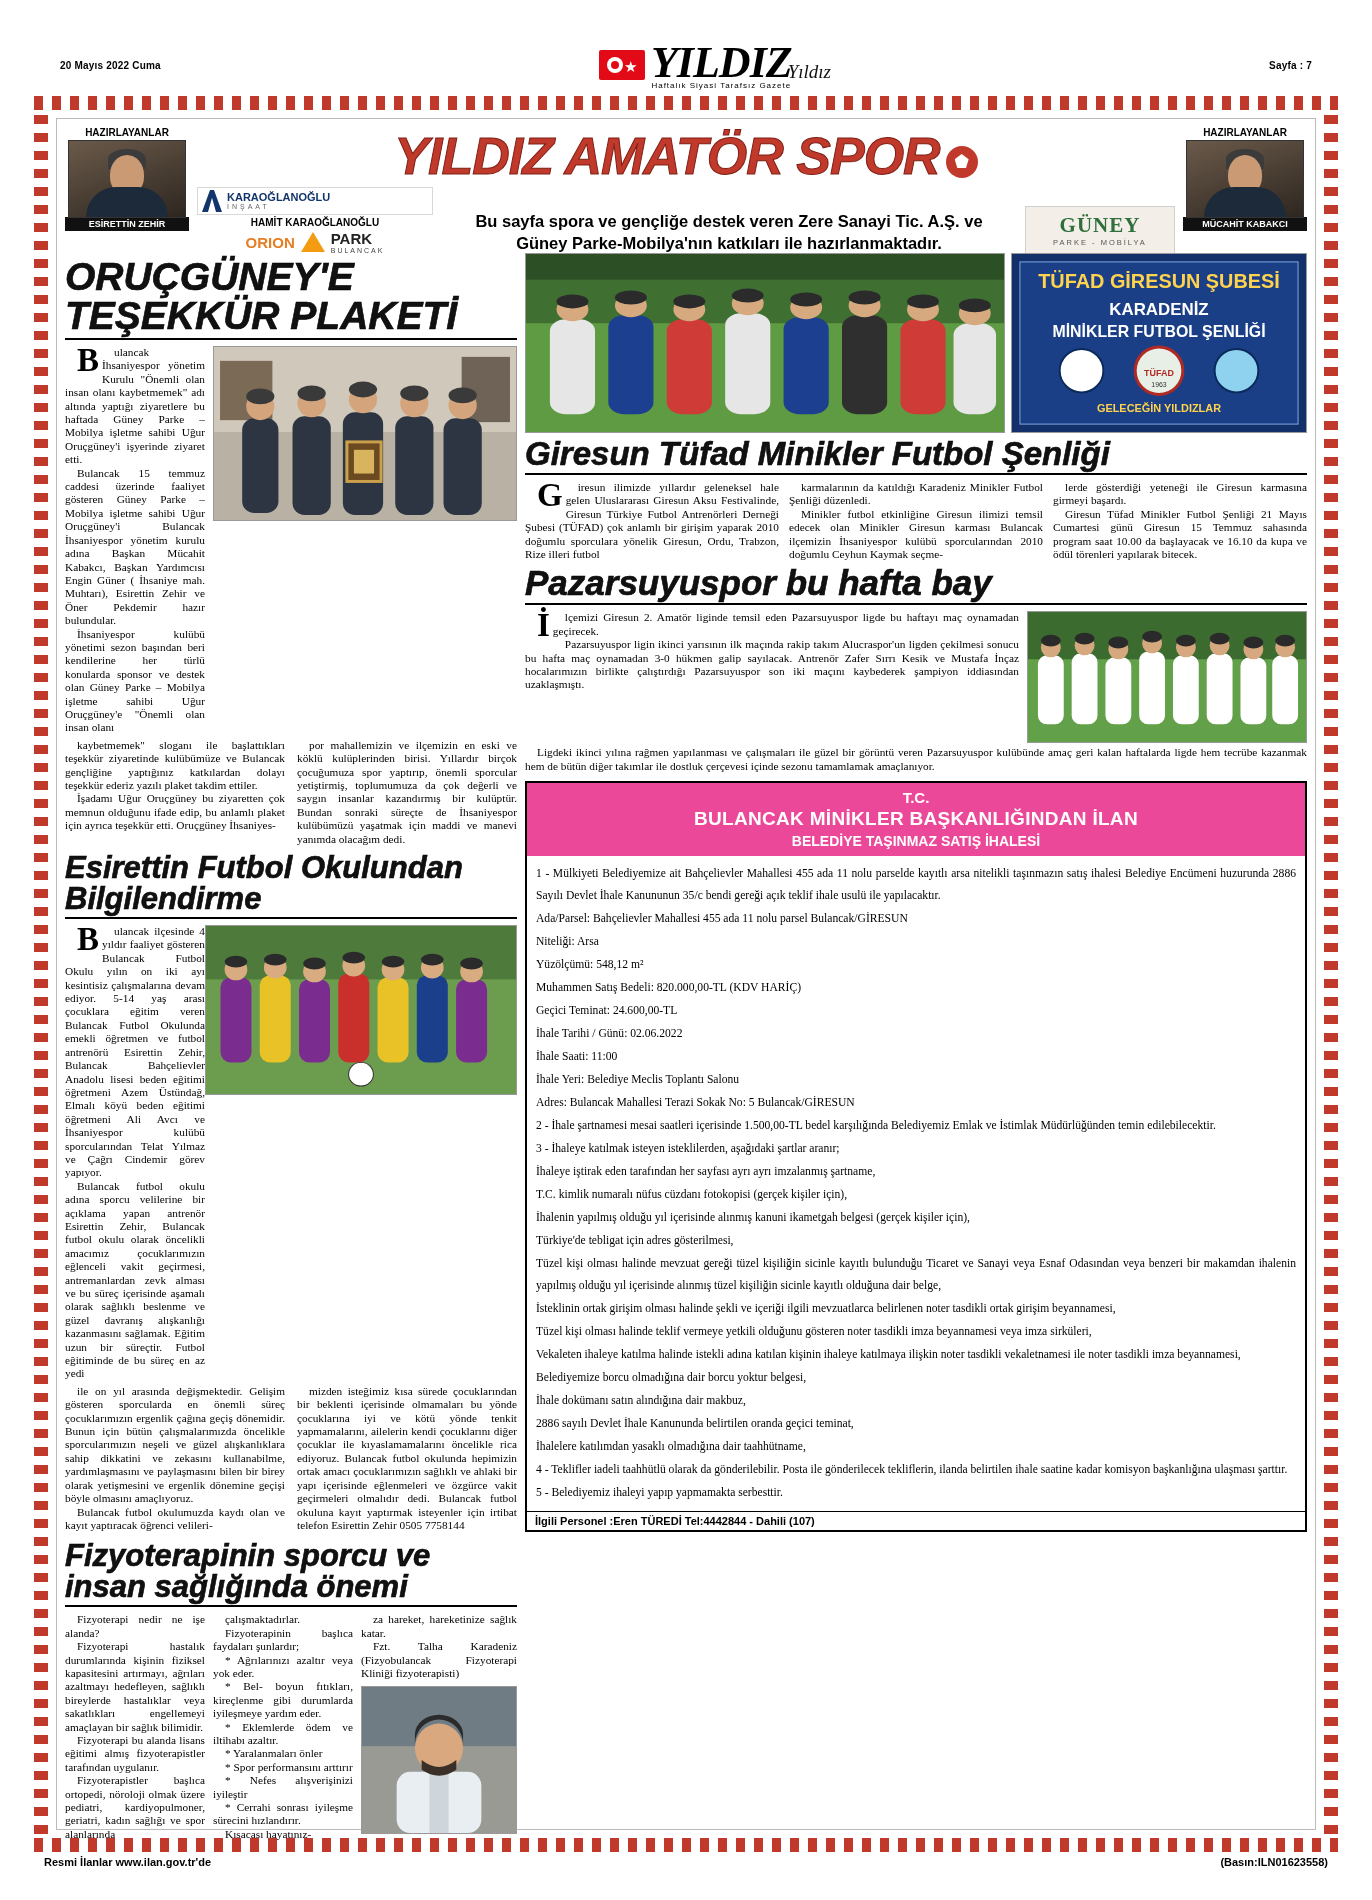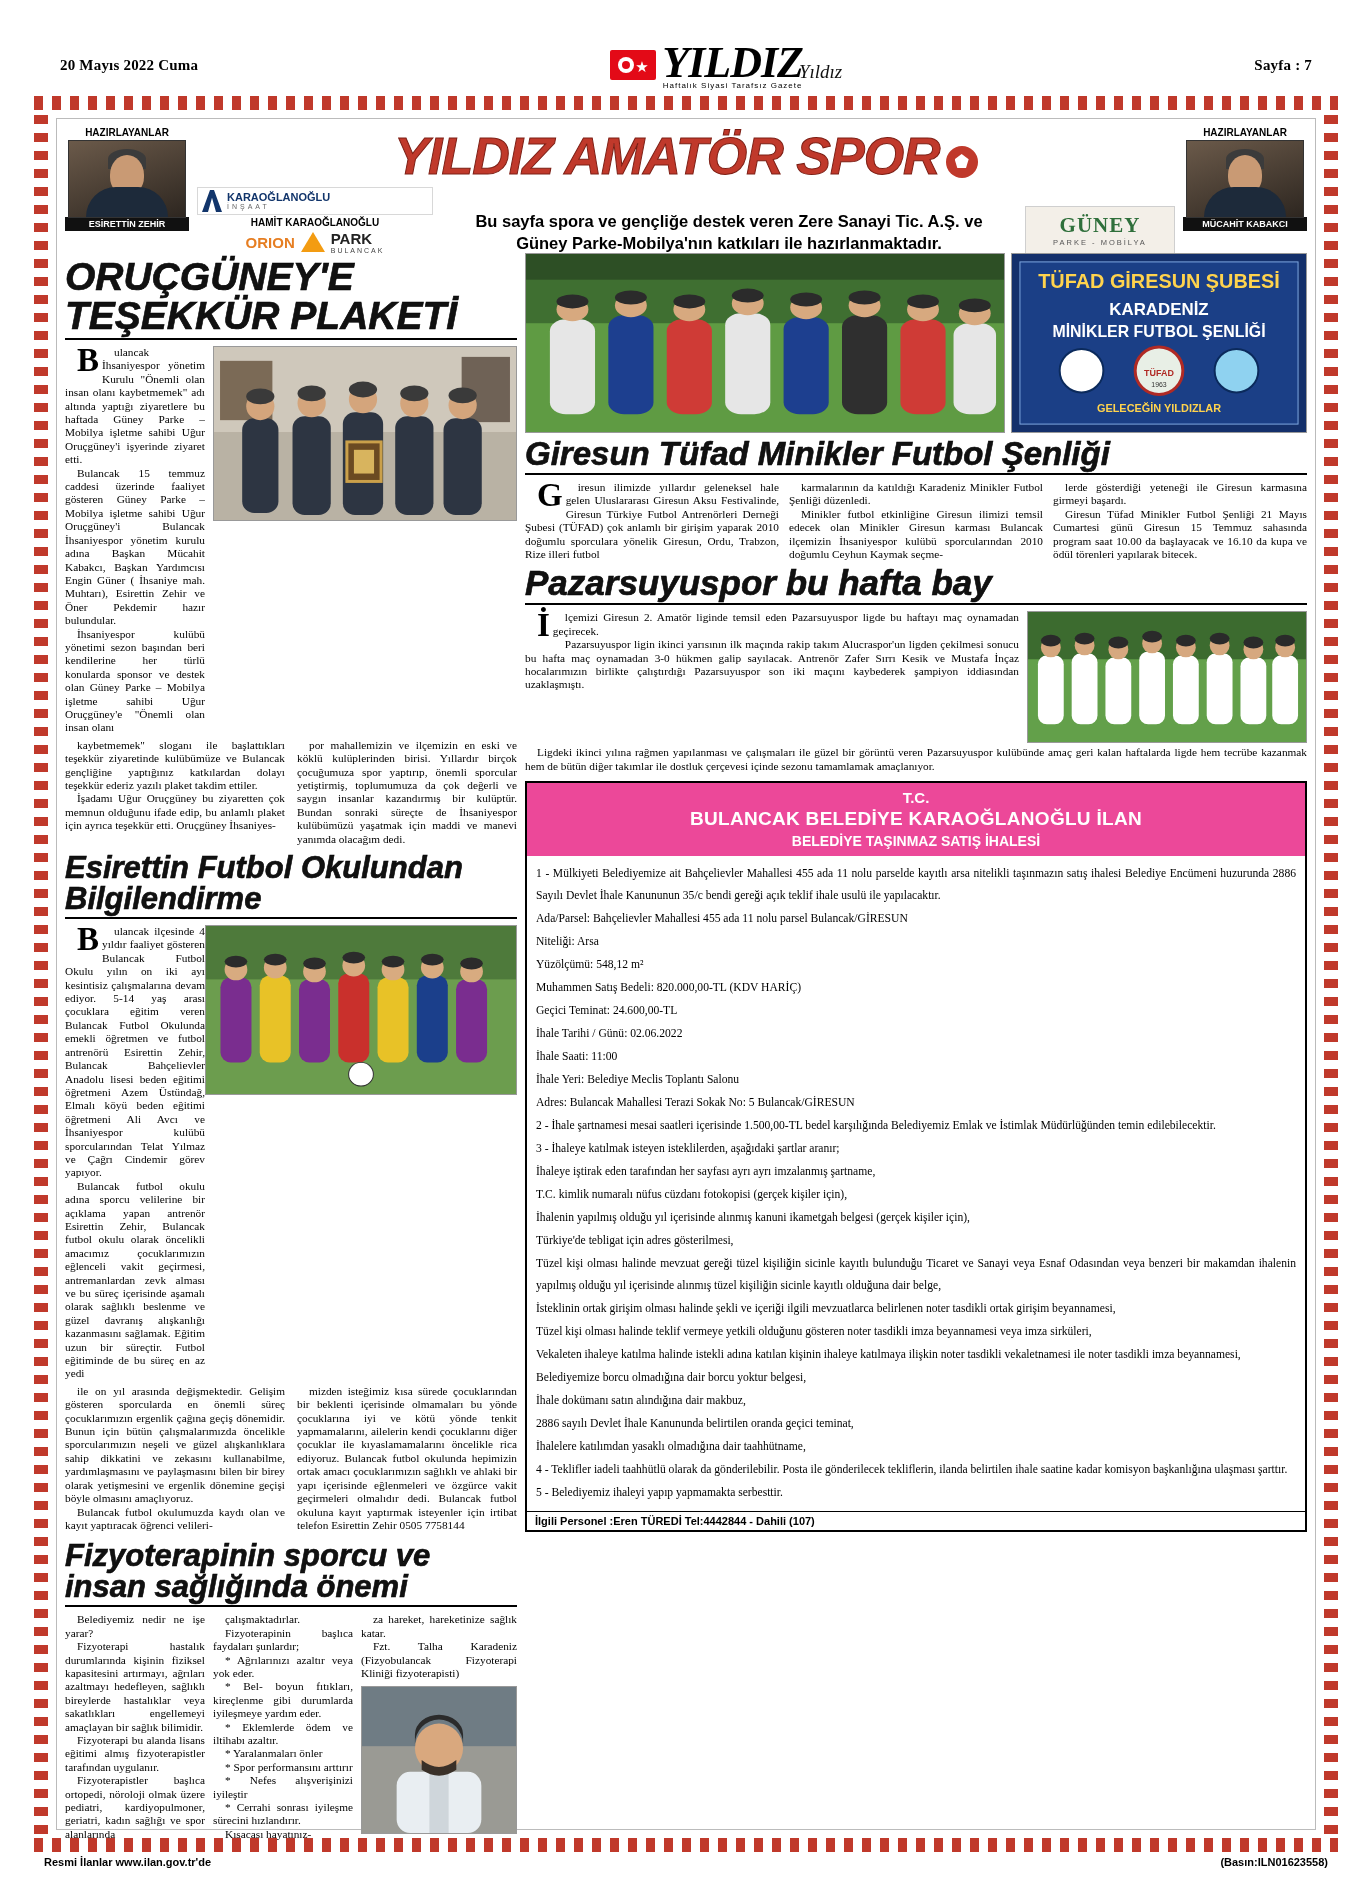--- a/index.html
+++ b/index.html
@@ -19,22 +19,22 @@
     padding: 34px 34px 18px 34px;
   }
 
   
   .topbar {
     height: 62px;
     display:flex; align-items:center; justify-content:space-between;
     padding: 0 26px;
   }
   .topbar .date, .topbar .pageno {
-    font-family:Liberation Serif, serif;
-    font-weight:bold; font-size:15px; letter-spacing:.2px;text-align:center;
+    font-family:Liberation Sans, sans-serif;
+    font-weight:bold; font-size:10px; letter-spacing:.2px;text-align:center;
   }
   .logo-wrap { display:flex; align-items:center; gap:6px; }
   .flagbox {
     width:46px;height:30px;background:#e30a17;position:relative;border-radius:2px;
   }
   .flagbox:before{
     content:"";position:absolute;left:8px;top:7px;width:16px;height:16px;border-radius:50%;
     background:#e30a17;box-shadow: inset 0 0 0 4px #fff;
   }
   .flagbox:after{
@@ -384,21 +384,21 @@
             <p class="body">ile on yıl arasında değişmektedir. Gelişim gösteren sporcularda en önemli süreç çocuklarımızın ergenlik çağına geçiş dönemidir. Bunun için bütün çalışmalarımızda öncelikle sporcularımızın neşeli ve güzel alışkanlıklara sahip dikkatini ve zekasını kullanabilme, yardımlaşmasını ve paylaşmasını bilen bir birey olarak yetişmesini ve ergenlik dönemine geçişi böyle olmasını amaçlıyoruz.</p>
             <p class="body">Bulancak futbol okulumuzda kaydı olan ve kayıt yaptıracak öğrenci velileri-</p>
             <p class="body">mizden isteğimiz kısa sürede çocuklarından bir beklenti içerisinde olmamaları bu yönde çocuklarına iyi ve kötü yönde tenkit yapmamalarını, ailelerin kendi çocuklarını diğer çocuklar ile kıyaslamamalarını öncelikle rica ediyoruz. Bulancak futbol okulunda hepimizin ortak amacı çocuklarımızın sağlıklı ve ahlaki bir yapı içerisinde eğlenmeleri ve özgürce vakit geçirmeleri olmalıdır dedi. Bulancak futbol okuluna kayıt yaptırmak isteyenler için irtibat telefon Esirettin Zehir 0505 7758144</p>
           </div>
         </div>
 
         <div style="margin-top:8px;">
           <div class="headline h3">Fizyoterapinin sporcu ve insan sağlığında önemi</div>
           <div style="display:flex;gap:8px;">
             <div style="width:140px;">
-              <p class="body">Belediyemiz nedir ne işe yarar?</p>
+              <p class="body">Fizyoterapi nedir ne işe alanda?</p>
               <p class="body">Fizyoterapi hastalık durumlarında kişinin fiziksel kapasitesini artırmayı, ağrıları azaltmayı hedefleyen, sağlıklı bireylerde hastalıklar veya sakatlıkları engellemeyi amaçlayan bir sağlık bilimidir.</p>
               <p class="body">Fizyoterapi bu alanda lisans eğitimi almış fizyoterapistler tarafından uygulanır.</p>
               <p class="body">Fizyoterapistler başlıca ortopedi, nöroloji olmak üzere pediatri, kardiyopulmoner, geriatri, kadın sağlığı ve spor alanlarında</p>
             </div>
             <div style="width:140px;">
               <p class="body">çalışmaktadırlar.</p>
               <p class="body">Fizyoterapinin başlıca faydaları şunlardır;</p>
               <p class="body">* Ağrılarınızı azaltır veya yok eder.</p>
               <p class="body">* Bel- boyun fıtıkları, kireçlenme gibi durumlarda iyileşmeye yardım eder.</p>
               <p class="body">* Eklemlerde ödem ve iltihabı azaltır.</p>
@@ -541,21 +541,21 @@
                 </svg>
               </div>
             </div>
           </div>
           <p class="body" style="margin-top:3px;">Ligdeki ikinci yılına rağmen yapılanması ve çalışmaları ile güzel bir görüntü veren Pazarsuyuspor kulübünde amaç geri kalan haftalarda ligde hem tecrübe kazanmak hem de bütün diğer takımlar ile dostluk çerçevesi içinde sezonu tamamlamak amaçlanıyor.</p>
         </div>
 
         <div class="tender">
           <div class="tender-head">
             <div class="t1">T.C.</div>
-            <div class="t2">BULANCAK BELEDİYE KARAOĞLANOĞLU İLAN</div>
+            <div class="t2">BULANCAK MİNİKLER BAŞKANLIĞINDAN İLAN</div>
             <div class="t3">BELEDİYE TAŞINMAZ SATIŞ İHALESİ</div>
           </div>
           <div class="tender-body">
             <p>1 - Mülkiyeti Belediyemize ait Bahçelievler Mahallesi 455 ada 11 nolu parselde kayıtlı arsa nitelikli taşınmazın satış ihalesi Belediye Encümeni huzurunda 2886 Sayılı Devlet İhale Kanununun 35/c bendi gereği açık teklif ihale usulü ile yapılacaktır.</p>
             <p>Ada/Parsel: Bahçelievler Mahallesi 455 ada 11 nolu parsel Bulancak/GİRESUN</p>
             <p>Niteliği: Arsa</p>
             <p>Yüzölçümü: 548,12 m²</p>
             <p>Muhammen Satış Bedeli: 820.000,00-TL (KDV HARİÇ)</p>
             <p>Geçici Teminat: 24.600,00-TL</p>
             <p>İhale Tarihi / Günü: 02.06.2022</p>

